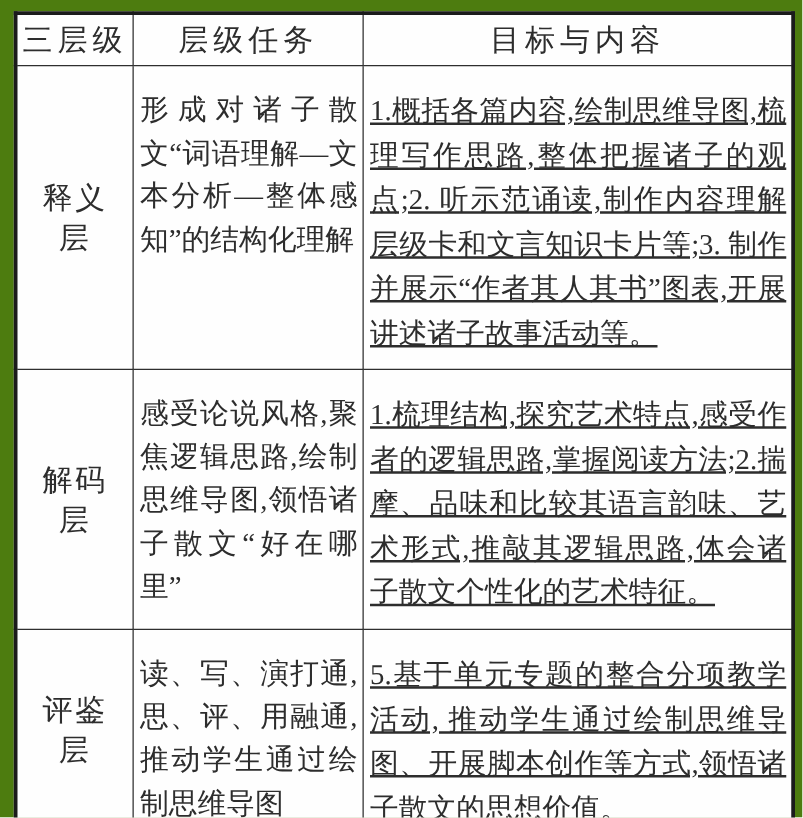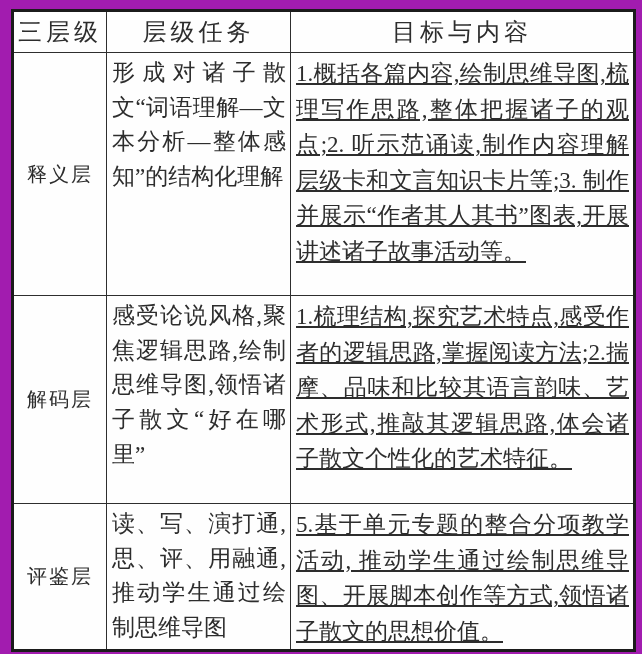--- a/index.html
+++ b/index.html
@@ -8,21 +8,21 @@
     background: #ffffff;
     width: 642px;
     height: 654px;
     overflow: hidden;
   }
   .page {
     box-sizing: border-box;
     width: 642px;
     height: 654px;
     padding: 9px 9px 6px 11px;
-    background: #a21caf;
+    background: #4d7c0f;
     font-family: "Liberation Serif", "DejaVu Serif", serif;
     color: #2d2d2d;
   }
   table.levels {
     width: 622px;
     border-collapse: collapse;
     table-layout: fixed;
     background: #fefefe;
   }
   table.levels, table.levels th, table.levels td {
@@ -41,33 +41,33 @@
   th {
     font-weight: normal;
     font-size: 24px;
     text-align: center;
     vertical-align: middle;
     letter-spacing: 4px;
     padding: 0;
     white-space: nowrap;
   }
   td.level {
-    font-size: 20px;
+    font-size: 24px;
     text-align: center;
     vertical-align: middle;
     letter-spacing: 2px;
     padding: 12px;
   }
   td.task, td.goal {
     font-size: 23px;
     line-height: 34.7px;
     vertical-align: top;
     text-align: justify;
     text-justify: inter-character;
-    padding: 3px 4px 0 5px;
+    padding: 18px 4px 0 5px;
     word-break: break-all;
     overflow: hidden;
   }
   td.goal {
     line-height: 35.5px;
     text-decoration: underline;
   }
 </style>
 </head>
 <body>

